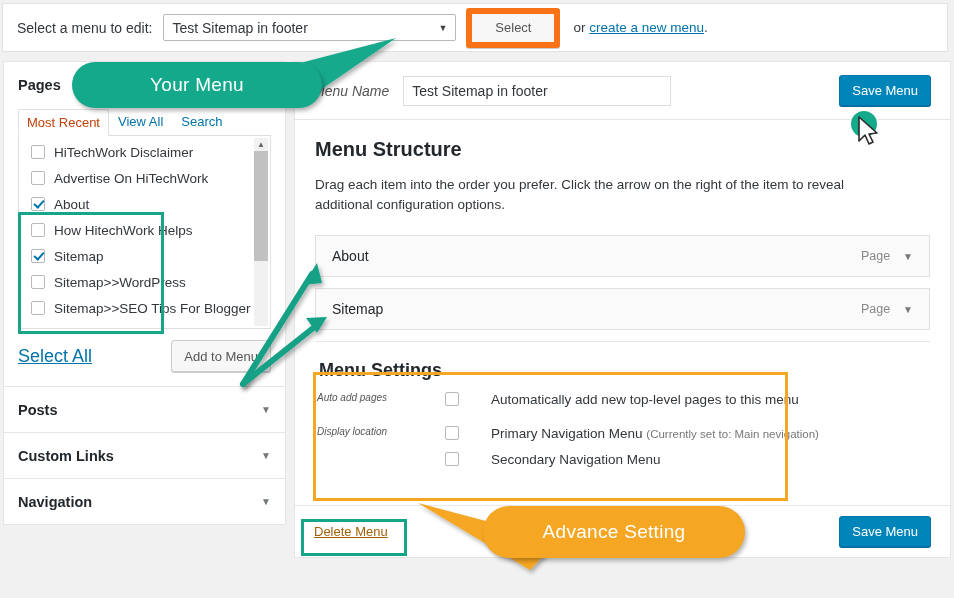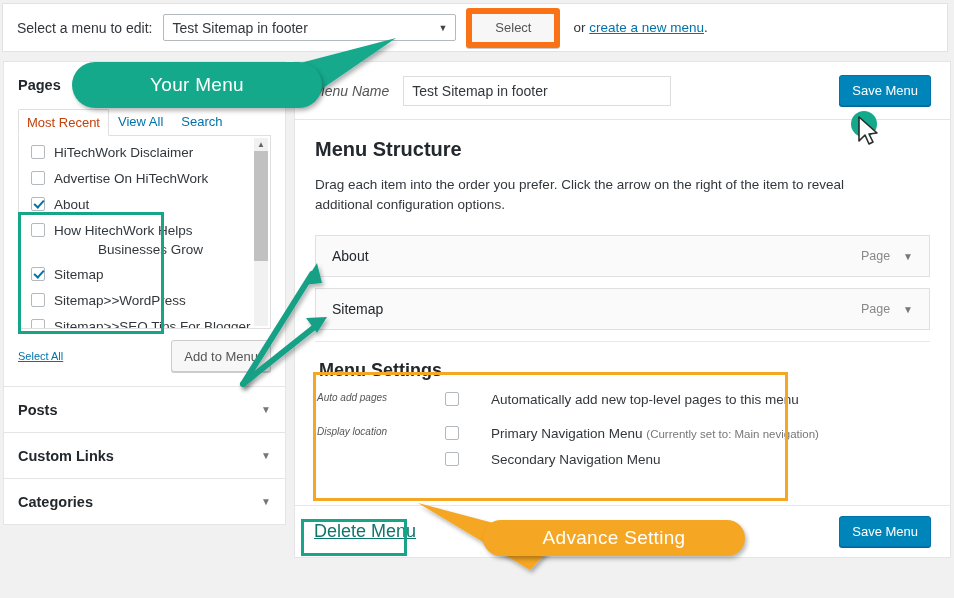--- a/index.html
+++ b/index.html
@@ -80,21 +80,21 @@
   }
   .li-label{font-size:13.5px;color:#32373c;}
   .li-cont{font-size:13.5px;color:#32373c;margin:-6px 0 9px 0;}
   
   .sb-track{position:absolute;right:2px;top:2px;width:14px;bottom:2px;background:#f1f1f1;}
   .sb-arrow{width:14px;height:13px;display:flex;align-items:center;justify-content:center;
             font-size:8px;color:#666;background:#f1f1f1;}
   .sb-thumb{position:absolute;right:2px;top:15px;width:14px;height:110px;background:#c1c1c1;}
   .list-foot{display:flex;align-items:center;justify-content:space-between;
              padding-top:11px;}
-  .select-all{font-size:11px;color:#0073aa;text-decoration:underline;cursor:pointer;}
+  .select-all{font-size:18px;color:#0073aa;text-decoration:underline;cursor:pointer;}
   .add-btn{
     height:30px;padding:0 12px;background:#f7f7f7;border:1px solid #ccc;
     border-radius:3px;font-size:13px;color:#555;cursor:pointer;
     display:flex;align-items:center;box-shadow:0 1px 0 #ccc;
   }
   .acc{border-top:none;}
 
   
   .right-col{position:absolute;left:294px;top:61px;width:657px;}
   .rc-panel{background:#fff;border:1px solid #e5e5e5;box-sizing:border-box;}
@@ -134,21 +134,21 @@
   .set-opts{flex:1;}
   .set-opt{display:flex;align-items:flex-start;margin-bottom:8px;gap:20px;}
   .set-opt .cb{margin-top:1px;margin-right:12px;}
   .set-opt-lab{font-size:13.5px;color:#32373c;line-height:17px;}
   .hint{font-size:11.5px;color:#777;}
   .foot-row{
     display:flex;align-items:center;justify-content:space-between;
     height:52px;padding:0 19px;border-top:1px solid #e8e8e8;box-sizing:border-box;
     margin-top:6px;
   }
-  .del-link{font-size:18px;color:#0f766e;text-decoration:underline;cursor:pointer;}
+  .del-link{font-size:13px;color:#a16207;text-decoration:underline;cursor:pointer;}
 
   
   .ann{position:absolute;pointer-events:none;}
   .hl{position:absolute;border:3px solid #17a589;box-sizing:border-box;}
   .callout{
     position:absolute;display:flex;align-items:center;justify-content:center;
     color:#fff;border-radius:34px;
     box-shadow:2px 3px 4px rgba(0,0,0,.28);
   }
   .callout.green{background:#15a98b;}
@@ -206,21 +206,20 @@
               <span class="li-label">Advertise On HiTechWork</span>
             </div>
             <div class="li">
               <span class="cb checked"></span>
               <span class="li-label">About</span>
             </div>
             <div class="li">
               <span class="cb"></span>
               <span class="li-label">How HitechWork Helps</span>
             </div>
-            <div class="li-cont">Businesses Grow</div>
             <div class="li">
               <span class="cb checked"></span>
               <span class="li-label">Sitemap</span>
             </div>
             <div class="li">
               <span class="cb"></span>
               <span class="li-label">Sitemap&gt;&gt;WordPress</span>
             </div>
             <div class="li">
               <span class="cb"></span>
@@ -247,21 +246,21 @@
       </div>
     </div>
     <div class="panel acc">
       <div class="panel-head">
         <span>Custom Links</span>
         <span class="tri">▼</span>
       </div>
     </div>
     <div class="panel acc">
       <div class="panel-head">
-        <span>Categories</span>
+        <span>Navigation</span>
         <span class="tri">▼</span>
       </div>
     </div>
   </div>
 
   <div class="right-col">
     <div class="rc-panel">
 
       <div class="name-row">
         <span class="name-label">Menu Name</span>
@@ -353,21 +352,21 @@
   <div class="hl" style="left:18px;top:212px;width:146px;height:122px;"></div>
 
   <div class="hl" style="left:301px;top:519px;width:106px;height:37px;"></div>
 
   <div class="hl" style="left:313px;top:372px;width:475px;height:129px;border-color:#f5a623;"></div>
 
   <div class="callout green" style="left:72px;top:62px;width:250px;height:46px;">
     <span class="callout-text">Your Menu</span>
   </div>
 
-  <div class="callout orange" style="left:483px;top:520px;width:262px;height:36px;">
+  <div class="callout orange" style="left:483px;top:506px;width:262px;height:52px;">
     <span class="callout-text">Advance Setting</span>
   </div>
 
   <div class="cursor-dot" style="left:851px;top:111px;"></div>
   <svg class="ann" style="left:856px;top:115px;width:26px;height:34px;">
     <path d="M 3 2 L 3 26 L 9 20 L 13 29 L 17 27 L 13 19 L 21 18 Z" fill="#ffffff" stroke="#2b2b2b" stroke-width="1.6" stroke-linejoin="round"></path>
   </svg>
 
 </div>
 

